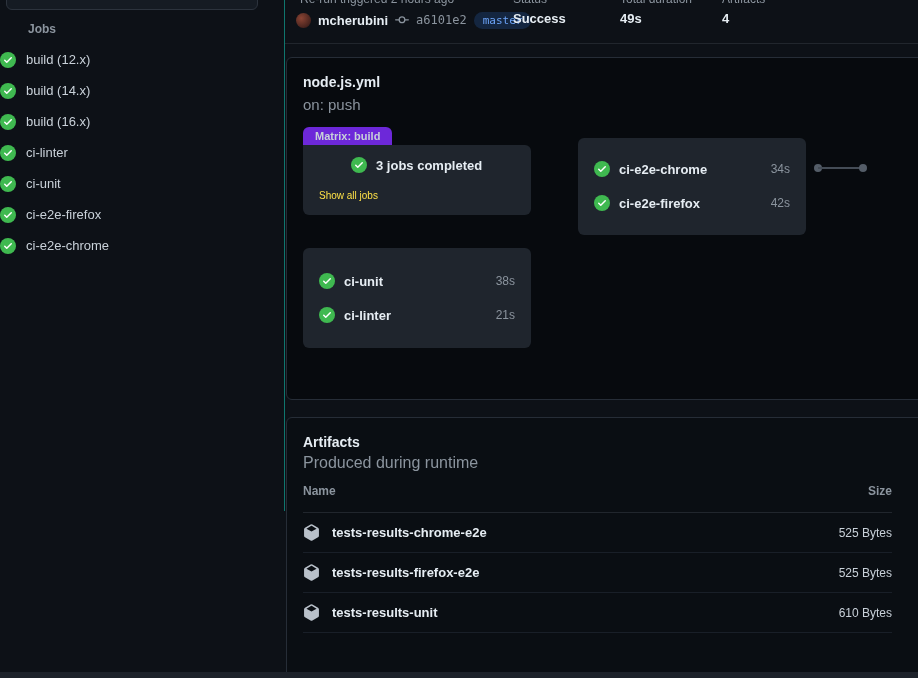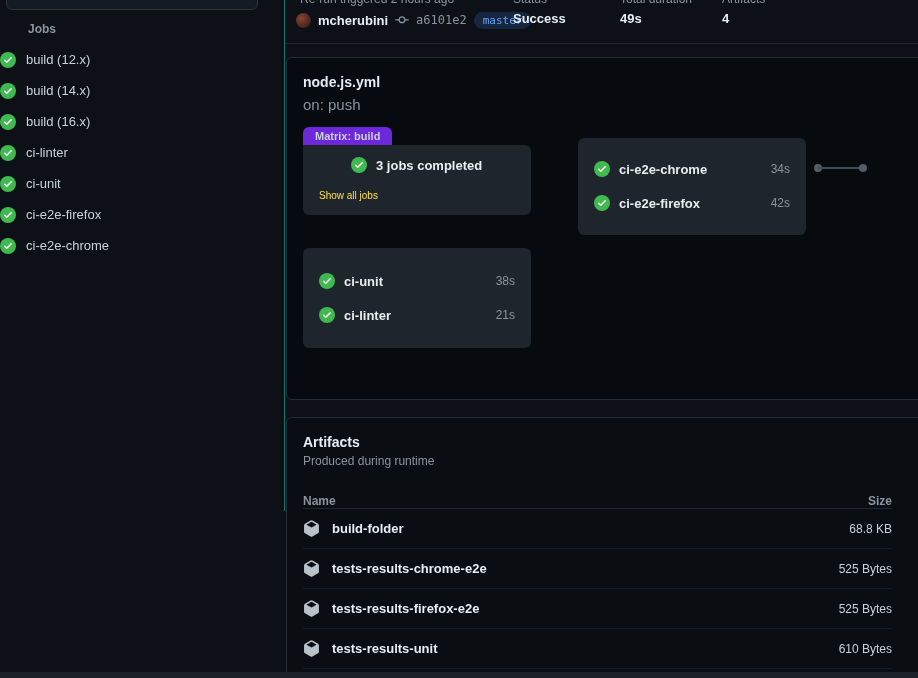--- a/index.html
+++ b/index.html
@@ -76,23 +76,23 @@
   .job-row { height:34px; display:flex; align-items:center; gap:9px; cursor:pointer; }
   .job-row .name { flex:1; font-size:13px; font-weight:bold; color:#e6edf3; }
   .job-row .dur { font-size:12px; color:#8b949e; }
   
   .artifacts-panel {
     position:absolute; left:286px; top:417px; width:660px; height:300px;
     background:#0a0e13; border:1px solid #262d37; border-radius:6px;
     padding:16px 53px 0 16px;
   }
   .art-title { font-size:14px; font-weight:bold; color:#e6edf3; }
-  .art-sub { margin-top:4px; font-size:12px; color:#8b949e; }
+  .art-sub { margin-top:4px; font-size:16px; color:#8b949e; }
   .art-head {
-    margin-top:12px; height:29px; display:flex; align-items:flex-end;
+    margin-top:12px; height:29px; display:flex; align-items:flex-start;
     border-bottom:1px solid #21262d;
     font-size:12px; font-weight:bold; color:#8b949e;
   }
   .art-head .h-name { flex:1; }
   .art-row {
     height:40px; display:flex; align-items:center; gap:12px;
     border-bottom:1px solid #191f28;
   }
   .art-row .pkg { width:17px; height:17px; flex:0 0 17px; }
   .art-row .a-name { flex:1; font-size:13px; font-weight:bold; color:#e6edf3; cursor:pointer; }
@@ -249,39 +249,32 @@
 
   <div class="art-head">
     <span class="h-name">Name</span>
     <span class="h-size">Size</span>
   </div>
 
   <div class="art-row">
     <svg class="pkg" viewBox="0 0 16 16">
         <use href="#ic-package"></use>
       </svg>
-    <span class="a-name">build-folder</span>
-    <span class="a-size">68.8 KB</span>
+    <span class="a-name">tests-results-chrome-e2e</span>
+    <span class="a-size">525 Bytes</span>
   </div>
   <div class="art-row">
     <svg class="pkg" viewBox="0 0 16 16">
         <use href="#ic-package"></use>
       </svg>
-    <span class="a-name">tests-results-chrome-e2e</span>
+    <span class="a-name">tests-results-firefox-e2e</span>
     <span class="a-size">525 Bytes</span>
   </div>
   <div class="art-row">
     <svg class="pkg" viewBox="0 0 16 16">
         <use href="#ic-package"></use>
       </svg>
-    <span class="a-name">tests-results-firefox-e2e</span>
-    <span class="a-size">525 Bytes</span>
-  </div>
-  <div class="art-row">
-    <svg class="pkg" viewBox="0 0 16 16">
-        <use href="#ic-package"></use>
-      </svg>
     <span class="a-name">tests-results-unit</span>
     <span class="a-size">610 Bytes</span>
   </div>
 </section>
 
 <div class="bottom-strip"></div>
 
 </body></html>

